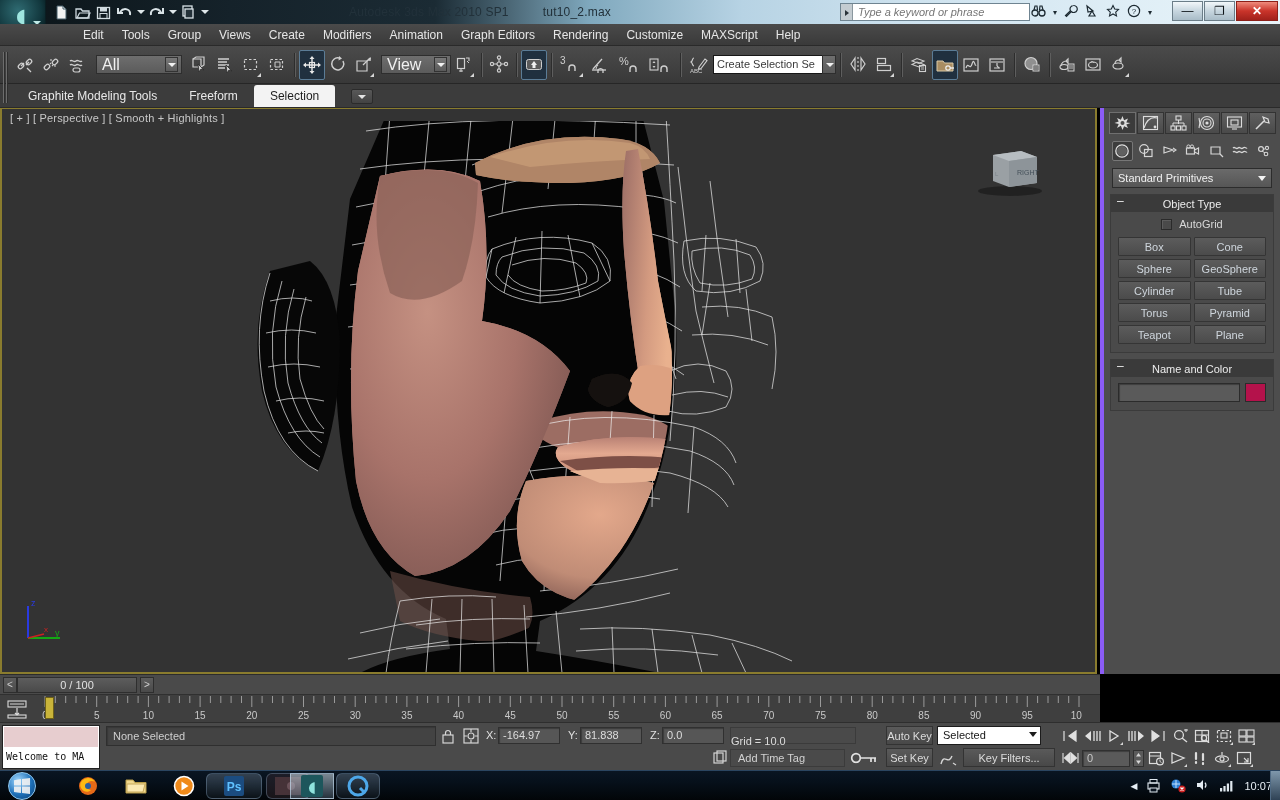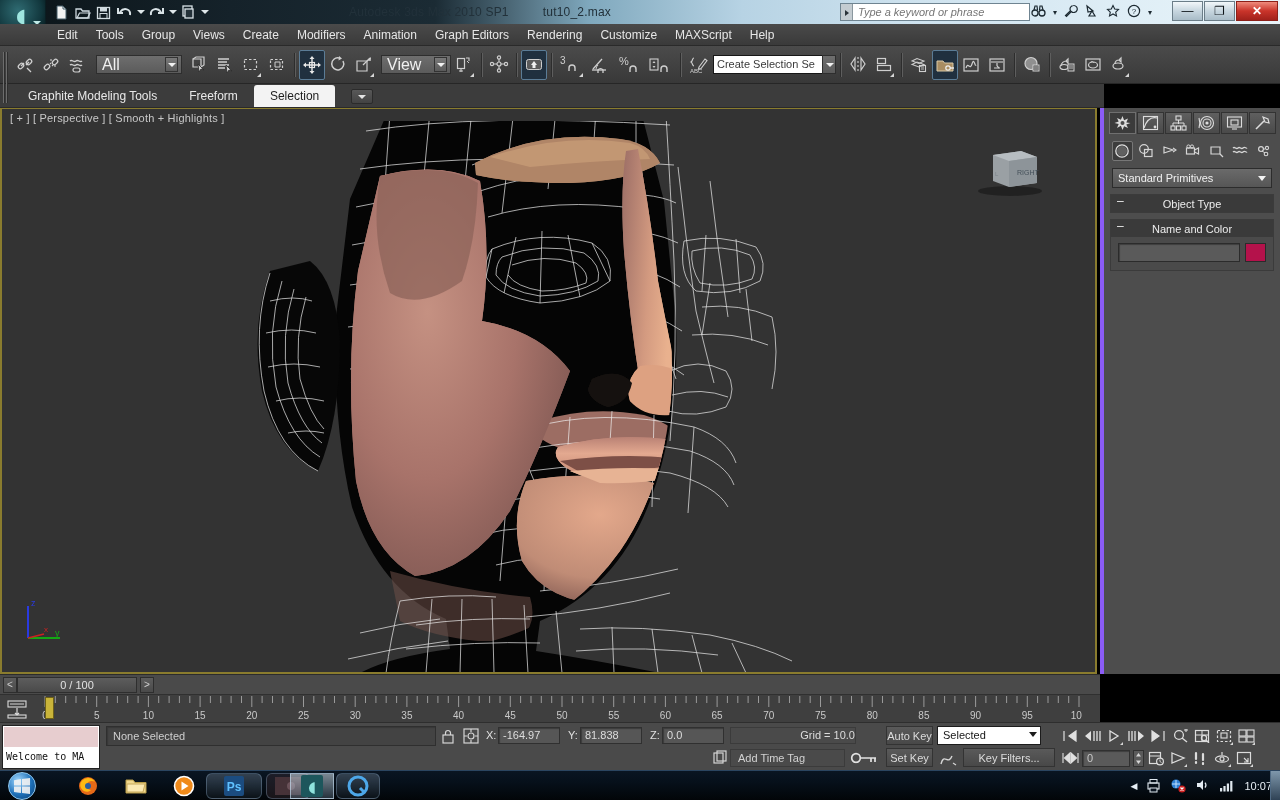--- a/index.html
+++ b/index.html
@@ -32,21 +32,21 @@
   #helpicons { position:absolute; right:128px; top:2px; height:20px; display:flex; align-items:center; gap:7px; color:#1d2a32; }
   #wbtns { position:absolute; right:2px; top:1px; height:21px; display:flex; gap:1px; }
   .wbtn { width:31px; height:20px; border:1px solid #6b7d88; color:#0e1419; font-size:12px;
      display:flex; align-items:center; justify-content:center;
      background:linear-gradient(to bottom,#f2f7fa,#c7d6df 50%,#a9bcc8); }
   .wbtn.close { width:42px; background:linear-gradient(to bottom,#ef8b7c,#c9342a 50%,#a1211b); color:#fff; border-color:#8d2019; font-weight:bold;}
 
   
   #menubar { position:absolute; left:0; top:24px; width:1280px; height:22px;
     background:linear-gradient(to bottom,#4a4a4a,#3a3a3a); border-bottom:1px solid #2a2a2a;
-    display:flex; align-items:center; padding-left:48px; }
+    display:flex; align-items:center; padding-left:74px; }
   .menuitem { padding:2px 9px; font-size:12px; color:#e6e6e6; line-height:16px; }
 
   
   #maintool { position:absolute; left:0; top:46px; width:1280px; height:38px;
     background:linear-gradient(to bottom,#4b4b4b,#414141 55%,#383838);
     border-bottom:1px solid #262626; display:flex; align-items:center; }
   .grip { width:7px; height:30px; margin:0 3px 0 2px; position:relative; }
   .grip:before,.grip:after{content:"";position:absolute;top:2px;width:1px;height:26px;background:#6d6d6d;}
   .grip:before{left:1px;box-shadow:1px 0 0 #2e2e2e;}
   .grip:after{left:4px;box-shadow:1px 0 0 #2e2e2e;}
@@ -60,21 +60,21 @@
     border:1px solid #2e2e2e; color:#f0f0f0; font-size:16px; display:flex; align-items:center;
     padding:0 3px; position:relative; }
   .tcombo .cv { flex:1; padding-left:2px; }
   .tcombo .cb { width:13px; height:15px; background:linear-gradient(to bottom,#7a7a7a,#5a5a5a);
     border:1px solid #333; display:flex; align-items:center; justify-content:center; }
   .tcombo .cb:after{content:"";border-left:4px solid transparent;border-right:4px solid transparent;border-top:4px solid #f2f2f2;}
   #selsetbox { width:110px; height:19px; background:#fff; border:1px solid #171717;
     font-size:11px; color:#3a3a3a; padding:2px 3px; overflow:hidden; white-space:nowrap; }
 
   
-  #ribbon { position:absolute; left:0; top:84px; width:1104px; height:24px;
+  #ribbon { position:absolute; left:0; top:84px; width:1280px; height:24px;
     background:#3c3c3c; border-bottom:1px solid #2a2a2a; display:flex; align-items:flex-end; }
   .rtab { height:22px; line-height:22px; padding:0 16px; font-size:12px; color:#e8e8e8; }
   .rtab.active { background:#f3f3f3; color:#1e1e1e; border-radius:3px 3px 0 0; }
   .rmore { width:22px; height:15px; background:linear-gradient(to bottom,#585858,#434343);
      border:1px solid #2b2b2b; border-radius:2px; margin-left:16px; margin-bottom:3px;
      display:flex; align-items:center; justify-content:center; }
   .rmore:after{content:"";border-left:4px solid transparent;border-right:4px solid transparent;border-top:4px solid #e4e4e4;}
 
   
   #vpwrap { position:absolute; left:0; top:108px; width:1097px; height:566px; background:#86efac;
@@ -136,21 +136,21 @@
   #mxlog .txt { font-family:"DejaVu Sans Mono",monospace; font-size:10px; color:#101010; padding:3px 6px 0 3px; white-space:nowrap; overflow:hidden;}
   #selTxt { position:absolute; left:106px; top:3px; width:330px; height:20px; background:#434343;
      border:1px solid #2f2f2f; box-shadow:inset 1px 1px 1px #383838; font-size:11px; color:#cfcfcf; padding:3px 0 0 6px;}
   #promptTxt { position:absolute; left:106px; top:26px; width:610px; height:20px; background:#434343;
      border:1px solid #2f2f2f; box-shadow:inset 1px 1px 1px #383838; font-size:11px; color:#cfcfcf; padding:3px 0 0 6px;}
   .sbicon { position:absolute; color:#d4d4d4; }
   .coordlbl { position:absolute; top:6px; font-size:11px; color:#e0e0e0; }
   .coordbox { position:absolute; top:4px; width:62px; height:17px; background:#565656; border:1px solid #303030;
      box-shadow:inset 1px 1px 1px #3b3b3b; font-size:11px; color:#dddddd; padding:1px 0 0 4px; }
   #gridbox { position:absolute; left:730px; top:4px; width:126px; height:17px; background:#4a4a4a;
-     border:1px solid #3b3b3b; font-size:11px; color:#dcdcdc; text-align:right; padding-top:1px;}
+     border:1px solid #3b3b3b; font-size:11px; color:#dcdcdc; text-align:left; padding-top:7px;}
   #addTimeTag { position:absolute; left:730px; top:26px; width:115px; height:18px; background:#4a4a4a;
      border:1px solid #3b3b3b; font-size:11px; color:#d2d2d2; padding:2px 0 0 7px;}
   #keyToggle { position:absolute; left:848px; top:24px; width:32px; height:22px; color:#e2e2e2; font-size:15px;
      display:flex;align-items:center;justify-content:center;}
   #autoKey { position:absolute; left:886px; top:3px; width:47px; height:19px; background:linear-gradient(to bottom,#5a5a5a,#484848);
      border:1px solid #333; font-size:11px; color:#dcdcdc; display:flex;align-items:center;justify-content:center;}
   #setKey { position:absolute; left:886px; top:25px; width:47px; height:19px; background:linear-gradient(to bottom,#5a5a5a,#484848);
      border:1px solid #333; font-size:11px; color:#dcdcdc; display:flex;align-items:center;justify-content:center;}
   #filterSel { position:absolute; left:937px; top:3px; width:104px; height:19px; background:#fff; border:1px solid #1c1c1c;
      font-size:11px; color:#161616; padding:2px 0 0 5px; }
@@ -777,20 +777,38 @@
 
   <div id="primSelect">
     <span>Standard Primitives</span>
     <span class="cb"></span>
   </div>
 
   <div class="rollout">
     <div class="rhead">
       <span class="mn">–</span>
       <span>Object Type</span>
+    </div>
+    <div class="rbody">
+      <div class="chkrow">
+        <span class="chkbox"></span>
+        <span>AutoGrid</span>
+      </div>
+      <div class="btngrid">
+        <div class="pbtn">Box</div>
+        <div class="pbtn">Cone</div>
+        <div class="pbtn">Sphere</div>
+        <div class="pbtn">GeoSphere</div>
+        <div class="pbtn">Cylinder</div>
+        <div class="pbtn">Tube</div>
+        <div class="pbtn">Torus</div>
+        <div class="pbtn">Pyramid</div>
+        <div class="pbtn">Teapot</div>
+        <div class="pbtn">Plane</div>
+      </div>
     </div>
   </div>
 
   <div class="rollout">
     <div class="rhead">
       <span class="mn">–</span>
       <span>Name and Color</span>
     </div>
     <div class="rbody">
       <div class="namerow">

